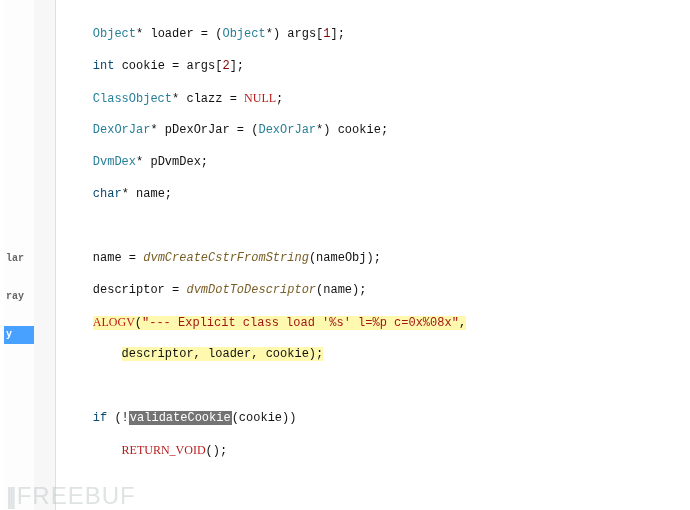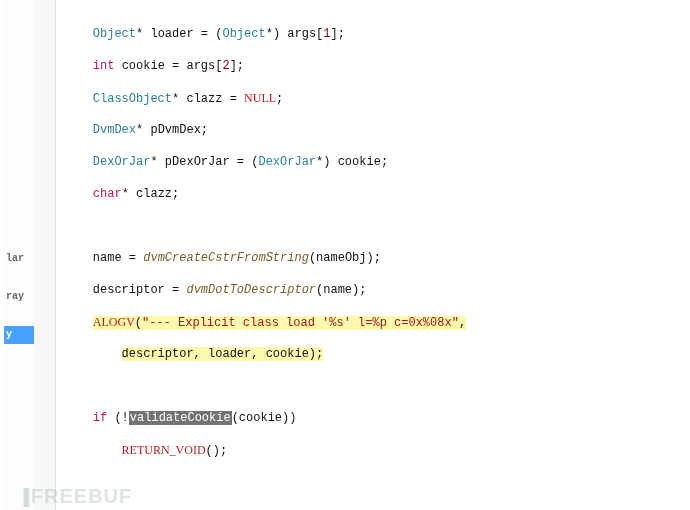--- a/index.html
+++ b/index.html
@@ -48,38 +48,37 @@
       padding: 10px 0 0 8px;
       background: #fff;
       color: #111;
       white-space: pre;
       overflow: hidden;
     }
     .editor > div { height: 16px; }
     .tok-type  { color: #267f99; }
     .tok-ident { color: #111; }
     .tok-call  { color: #795e26; font-style: italic; }
-    .tok-kw    { color: #be185d; }
+    .tok-kw    { color: #0c4a6e; }
     .tok-num   { color: #800000; }
     .tok-str   { color: #a31515; }
     .tok-punc  { color: #111; }
     .tok-macro { color: #b91c1c; font-family: Liberation Serif, serif; }
     .hl-y      { background: #fff9b0; }
     .hl-sel    { background: #737373; color: #fff; padding: 0 1px; }
     .watermark {
       position: absolute;
       left: 6px;
       bottom: 6px;
       font-family: Arial, sans-serif;
-      font-size: 20px;
-      font-weight: 700;
+      font-size: 24px;
+      font-weight: 400;
       letter-spacing: 1px;
       color: rgba(160,175,175,0.35);
       pointer-events: none;
-      margin-left: 16px;
     }
     .watermark .bars { display:inline-block; margin-right:4px; letter-spacing:-4px; }
   </style>
 </head>
 <body>
 
 <div class="sidebar">
   <div style="height:250px"></div>
   <div class="sidebar-item">lar</div>
   <div style="height:20px"></div>
@@ -87,23 +86,23 @@
   <div style="height:20px"></div>
   <div class="sidebar-item sel">y</div>
 </div>
 
 <div class="gutter"></div>
 
 <div class="editor">
 <div><span>    </span><span class="tok-type">Object</span><span class="tok-punc">*</span> <span class="tok-ident">loader</span><span> = (</span><span class="tok-type">Object</span><span class="tok-punc">*</span><span>) </span><span class="tok-ident">args</span><span>[</span><span class="tok-num">1</span><span>];</span></div>
 <div><span>    </span><span class="tok-kw">int</span> <span class="tok-ident">cookie</span><span> = </span><span class="tok-ident">args</span><span>[</span><span class="tok-num">2</span><span>];</span></div>
 <div><span>    </span><span class="tok-type">ClassObject</span><span class="tok-punc">*</span> <span class="tok-ident">clazz</span><span> = </span><span class="tok-macro">NULL</span><span>;</span></div>
+<div><span>    </span><span class="tok-type">DexOrJar</span><span class="tok-punc">*</span> <span class="tok-ident">pDexOrJar</span><span> = (</span><span class="tok-type">DexOrJar</span><span class="tok-punc">*</span><span>) </span><span class="tok-ident">cookie;</span></div>
 <div><span>    </span><span class="tok-type">DvmDex</span><span class="tok-punc">*</span> <span class="tok-ident">pDvmDex;</span></div>
-<div><span>    </span><span class="tok-type">DexOrJar</span><span class="tok-punc">*</span> <span class="tok-ident">pDexOrJar</span><span> = (</span><span class="tok-type">DexOrJar</span><span class="tok-punc">*</span><span>) </span><span class="tok-ident">cookie;</span></div>
-<div><span>    </span><span class="tok-kw">char</span><span class="tok-punc">*</span> <span class="tok-ident">clazz;</span></div>
+<div><span>    </span><span class="tok-kw">char</span><span class="tok-punc">*</span> <span class="tok-ident">name;</span></div>
 <div><span></span></div>
 <div><span>    </span><span>name = </span><span class="tok-call">dvmCreateCstrFromString</span><span>(nameObj);</span></div>
 <div><span>    </span><span>descriptor = </span><span class="tok-call">dvmDotToDescriptor</span><span>(name);</span></div>
 <div><span>    </span><span class="hl-y"><span class="tok-macro">ALOGV</span><span>(</span><span class="tok-str">"--- Explicit class load '%s' l=%p c=0x%08x"</span><span>,</span></span></div>
 <div><span>        </span><span class="hl-y">descriptor, loader, cookie);</span></div>
 <div><span></span></div>
 <div><span>    </span><span class="tok-kw">if</span><span> (!</span><span class="hl-sel">validateCookie</span><span>(cookie))</span></div>
 <div><span>        </span><span class="tok-macro">RETURN_VOID</span><span>();</span></div>
 
 

